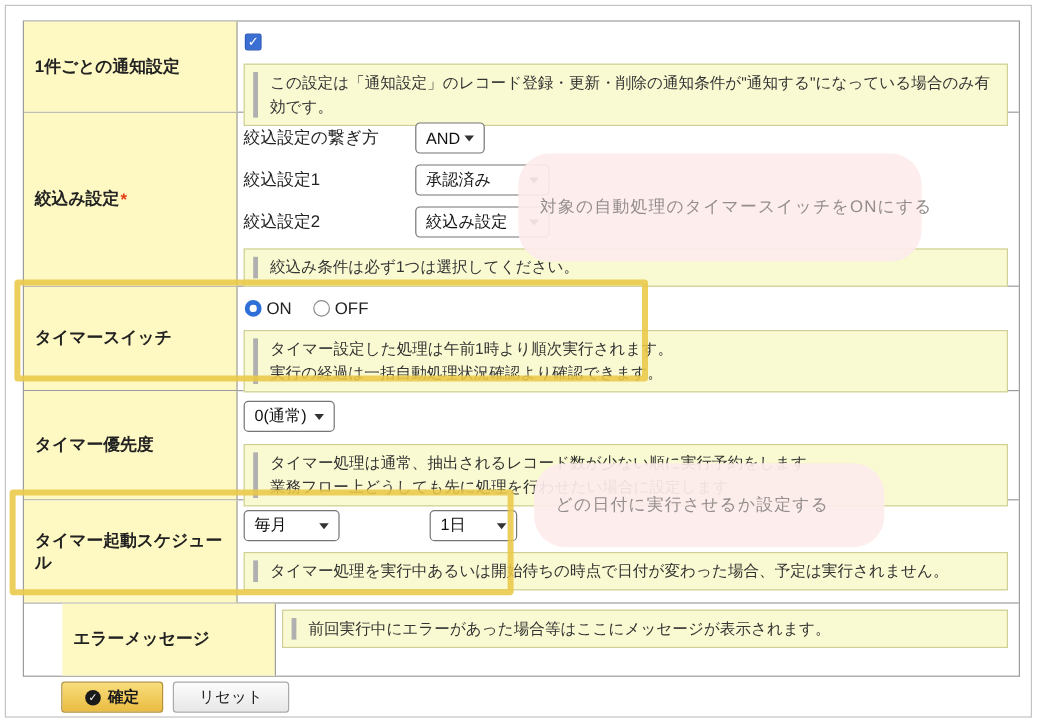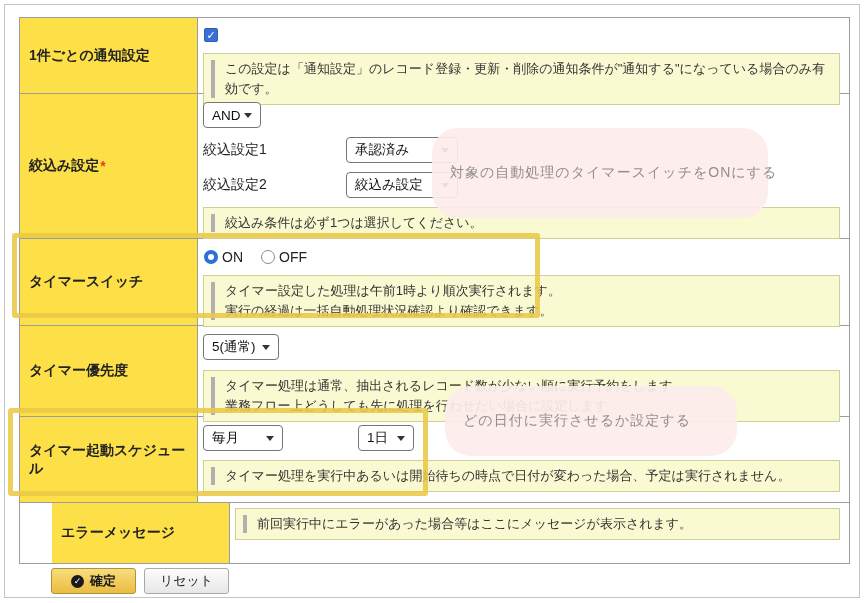--- a/index.html
+++ b/index.html
@@ -4,21 +4,21 @@
 <style>
   * { margin:0; padding:0; box-sizing:border-box; }
   body { background:#fff; font-family:"Liberation Sans","DejaVu Sans",sans-serif; color:#222; }
   .page { position:relative; width:865px; height:603px; background:#fff; overflow:hidden; }
   .panel { position:absolute; left:4px; top:4px; width:856px; height:594px; border:1px solid #c3c3c3; background:#fff; }
 
   
   .stable { position:absolute; left:14px; top:12px; width:831px; border:1px solid #9d9d9d; background:#fff; }
   .trow { display:flex; border-bottom:1px solid #9d9d9d; }
   .trow:last-child { border-bottom:none;padding-left:32px; }
-  .tlabel { width:178px; min-width:178px; background:#fde047; border-right:1px solid #9d9d9d;
+  .tlabel { width:178px; min-width:178px; background:#fef9c3; border-right:1px solid #9d9d9d;
             display:flex; align-items:center; padding-left:9px; font-size:14px; font-weight:bold; }
   .req { color:#e53e12; font-weight:bold; margin-left:1px; }
   .tcontent { flex:1; padding:8px 9px 6px 5px; }
 
   
   .note { background:#fafad2; border:1px solid #cfcf96; display:flex; align-items:stretch;
           padding:5px 10px 5px 0; font-size:13px; line-height:1.55; color:#333; }
   .note .qbar { width:4px; background:#b0b0b0; margin:1px 10px 1px 7px; flex:none; }
   .note .ntext { align-self:center; }
 
@@ -58,21 +58,21 @@
 
   
   .actions { position:absolute; left:30px; top:563px; display:flex; gap:8px; z-index:10; }
   .btn { height:26px; display:flex; align-items:center; justify-content:center; gap:6px;
          border-radius:3px; font-size:13px; cursor:pointer; }
   .btn-confirm { width:85px; background:linear-gradient(#f8dd7c,#eabc41); border:1px solid #b3913a;
                  font-weight:bold; color:#1a1a1a;margin-left:16px; }
   .ck-circle { width:13px; height:13px; border-radius:50%; background:#1a1a1a; color:#fff;
                display:flex; align-items:center; justify-content:center; flex:none; }
   .ck-circle::before { content:"✓"; font-size:9px; font-weight:bold; line-height:1; }
-  .btn-reset { width:85px; background:linear-gradient(#fcfcfc,#e7e7e7); border:1px solid #a9a9a9; color:#222;align-items:center; }
+  .btn-reset { width:97px; background:linear-gradient(#fcfcfc,#e7e7e7); border:1px solid #a9a9a9; color:#222;align-items:center; }
 
   
   .r1 { height:76px; } .r2 { height:145px; } .r3 { height:87px; }
   .r4 { height:91px; } .r5 { height:86px; } .r6 { height:60px; }
 </style>
 </head>
 <body>
 
 <div class="page">
   <div class="panel">
@@ -94,20 +94,21 @@
         </div>
       </div>
 
       <div class="trow r2">
         <div class="tlabel">
           <span>絞込み設定</span>
             <span class="req">*</span>
         </div>
         <div class="tcontent">
           <div class="field-line">
+            <span class="f-label">絞込設定の繋ぎ方</span>
             <span class="selectbox" style="width:58px">
               <span>AND</span>
               <span class="caret"></span>
             </span>
           </div>
           <div class="field-line">
             <span class="f-label">絞込設定1</span>
             <span class="selectbox" style="width:112px">
               <span>承認済み</span>
               <span class="caret"></span>
@@ -152,21 +153,21 @@
         </div>
       </div>
 
       <div class="trow r4">
         <div class="tlabel">
           <span>タイマー優先度</span>
         </div>
         <div class="tcontent">
           <div class="field-line" style="margin-bottom:10px">
             <span class="selectbox" style="width:76px">
-              <span>5(通常)</span>
+              <span>0(通常)</span>
               <span class="caret"></span>
             </span>
           </div>
           <div class="note">
             <span class="qbar"></span>
             <span class="ntext">
               <span style="display:block">タイマー処理は通常、抽出されるレコード数が少ない順に実行予約をします</span>
               <span style="display:block">業務フロー上どうしても先に処理を行わせたい場合に設定します</span>
             </span>
           </div>
@@ -176,21 +177,21 @@
       <div class="trow r5">
         <div class="tlabel">
           <span>タイマー起動スケジュール</span>
         </div>
         <div class="tcontent">
           <div class="field-line" style="margin-bottom:9px">
             <span class="selectbox" style="width:80px">
               <span>毎月</span>
               <span class="caret"></span>
             </span>
-            <span class="selectbox" style="width:56px; margin-left:75px">
+            <span class="selectbox" style="width:73px; margin-left:75px">
               <span>1日</span>
               <span class="caret"></span>
             </span>
           </div>
           <div class="note">
             <span class="qbar"></span>
             <span class="ntext">タイマー処理を実行中あるいは開始待ちの時点で日付が変わった場合、予定は実行されません。</span>
           </div>
         </div>
       </div>

